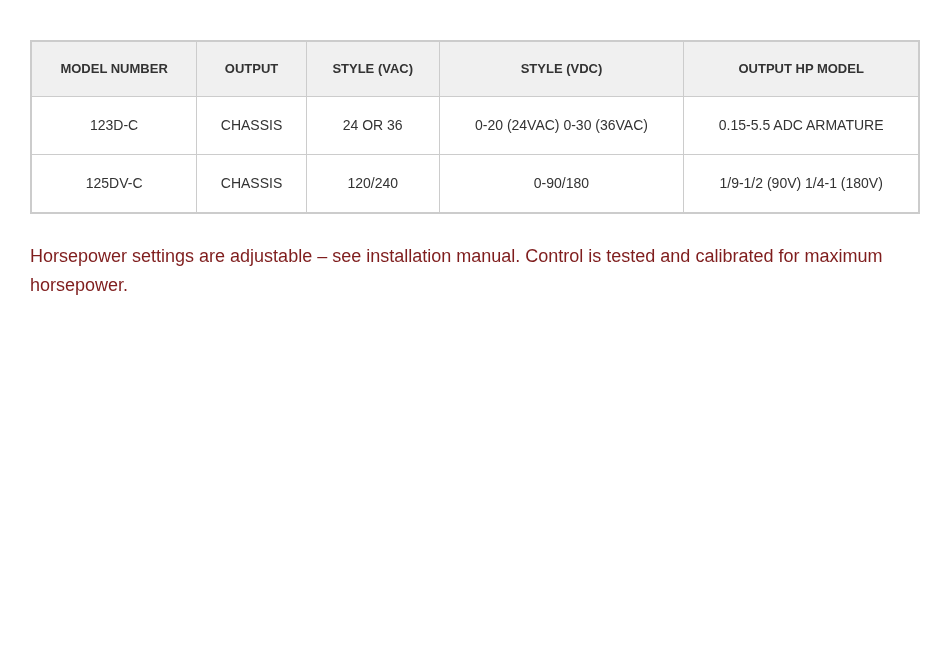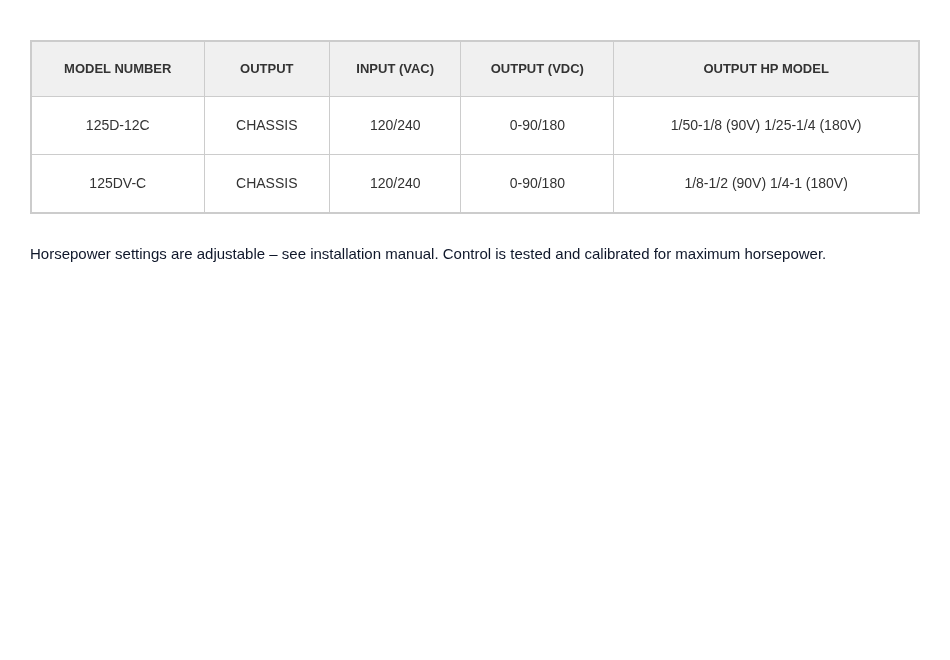--- a/index.html
+++ b/index.html
@@ -26,68 +26,68 @@
     table {
       width: 100%;
       border-collapse: collapse;
     }
 
     thead tr {
       background-color: #f0f0f0;
     }
 
     th {
-      padding: 18px 8px;
+      padding: 18px 14px;
       font-weight: bold;
       font-size: 13px;
       text-align: center;
       border: 1px solid #cccccc;
       line-height: 1.4;
     }
 
     td {
       padding: 18px 14px;
       text-align: center;
       border: 1px solid #cccccc;
       line-height: 1.5;
       vertical-align: middle;
     }
 
     .footer-note {
-      font-size: 15px;
-      color: #0f172a;
+      font-size: 18px;
+      color: #7f1d1d;
       line-height: 1.6;
     }
   </style>
 </head>
 <body>
 
 <div class="table-container">
   <table>
     <thead>
       <tr>
         <th>MODEL NUMBER</th>
         <th>OUTPUT</th>
-        <th>INPUT (VAC)</th>
-        <th>OUTPUT (VDC)</th>
+        <th>STYLE (VAC)</th>
+        <th>STYLE (VDC)</th>
         <th>OUTPUT HP MODEL</th>
       </tr>
     </thead>
     <tbody id="table-body">
-        <tr>
-          <td>125D-12C</td>
+    <tr>
+          <td>123D-C</td>
           <td>CHASSIS</td>
-          <td>120/240</td>
-          <td>0-90/180</td>
-          <td>1/50-1/8 (90V) 1/25-1/4 (180V)</td>
+          <td>24 OR 36</td>
+          <td>0-20 (24VAC) 0-30 (36VAC)</td>
+          <td>0.15-5.5 ADC ARMATURE</td>
         </tr>
         <tr>
           <td>125DV-C</td>
           <td>CHASSIS</td>
           <td>120/240</td>
           <td>0-90/180</td>
-          <td>1/8-1/2 (90V) 1/4-1 (180V)</td>
+          <td>1/9-1/2 (90V) 1/4-1 (180V)</td>
         </tr>
       </tbody>
   </table>
 </div>
 
 <p class="footer-note">Horsepower settings are adjustable – see installation manual. Control is tested and calibrated for maximum horsepower.</p>
 
 </body></html>

